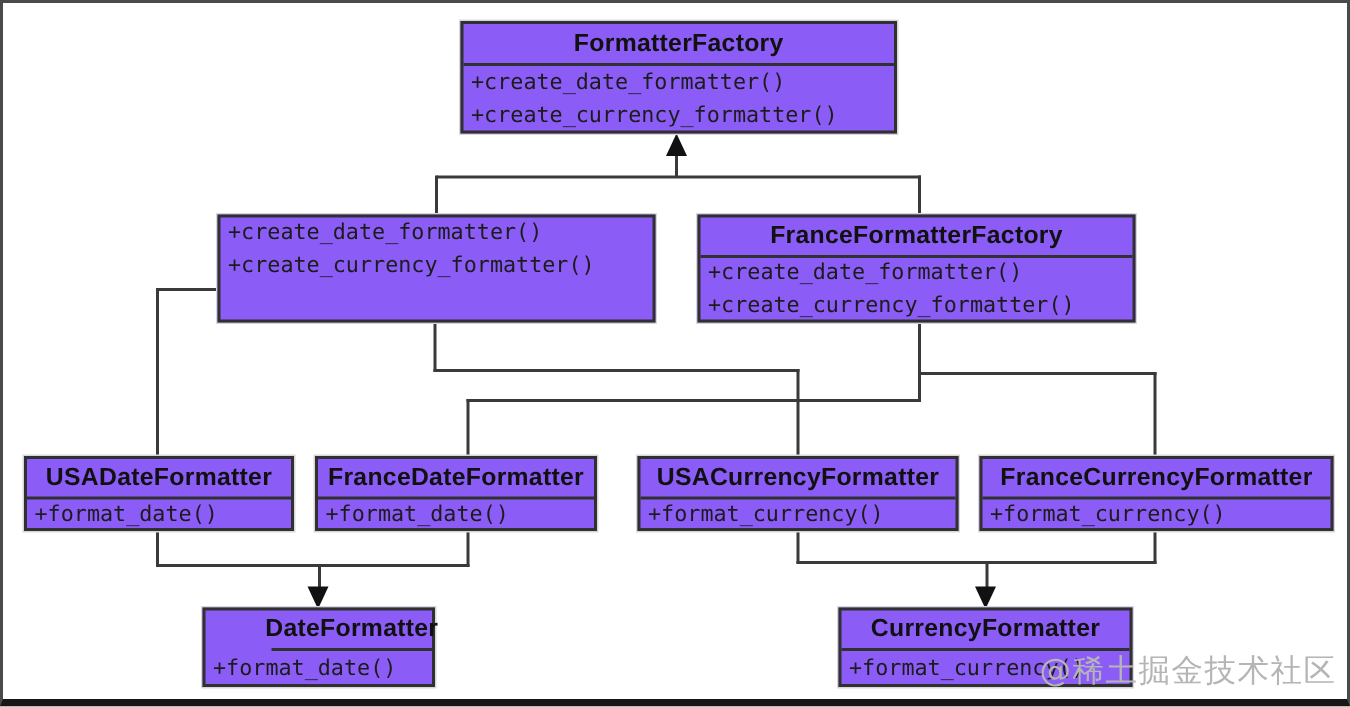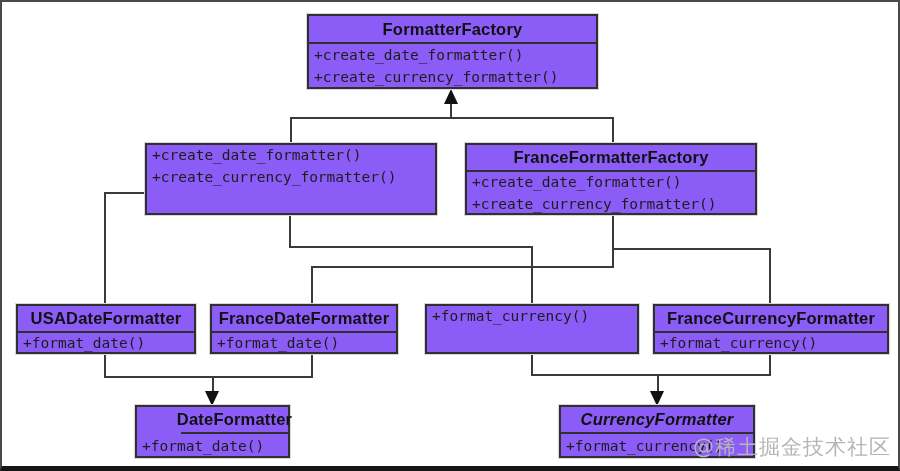--- a/index.html
+++ b/index.html
@@ -129,37 +129,38 @@
           <div class="uml-method">+format_date()</div>
         </div>
       </div>
       <div class="uml-class" style="left: 208px; top: 302px; width: 188px; height: 50px;">
         <div class="uml-title" style="height: 27px;">FranceDateFormatter</div>
         <div class="uml-methods" style="height: 19px;">
           <div class="uml-method">+format_date()</div>
         </div>
       </div>
       <div class="uml-class" style="left: 423px; top: 302px; width: 214px; height: 50px;">
+        <div class="uml-title" style="height: 27px;">USACurrencyFormatter</div>
         <div class="uml-methods" style="height: 19px;">
           <div class="uml-method">+format_currency()</div>
         </div>
       </div>
       <div class="uml-class" style="left: 651px; top: 302px; width: 236px; height: 50px;">
         <div class="uml-title" style="height: 27px;">FranceCurrencyFormatter</div>
         <div class="uml-methods" style="height: 19px;">
           <div class="uml-method">+format_currency()</div>
         </div>
       </div>
       <div class="uml-class" style="left: 133px; top: 403px; width: 155px; height: 53px;">
         <div class="uml-title" style="height: 27px; margin-left: 44px;">DateFormatter</div>
         <div class="uml-methods" style="height: 22px;">
           <div class="uml-method">+format_date()</div>
         </div>
       </div>
       <div class="uml-class" style="left: 557px; top: 403px; width: 196px; height: 53px;">
-        <div class="uml-title" style="height: 27px; font-style: italic;">CurrencyFormatter</div>
+        <div class="uml-title" style="height: 27px;">CurrencyFormatter</div>
         <div class="uml-methods" style="height: 22px;">
           <div class="uml-method">+format_currency()</div>
         </div>
       </div>
     </div>
   <div class="watermark">@稀土掘金技术社区</div>
 </div>
 
 </body></html>

